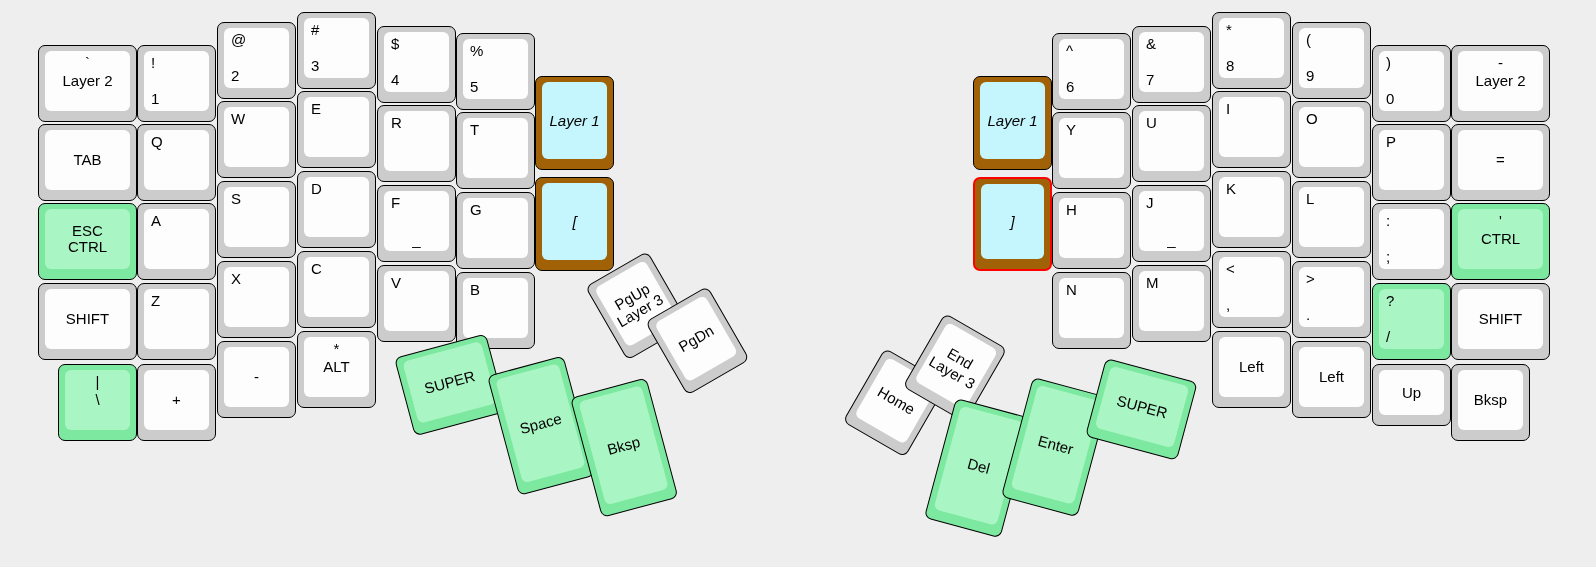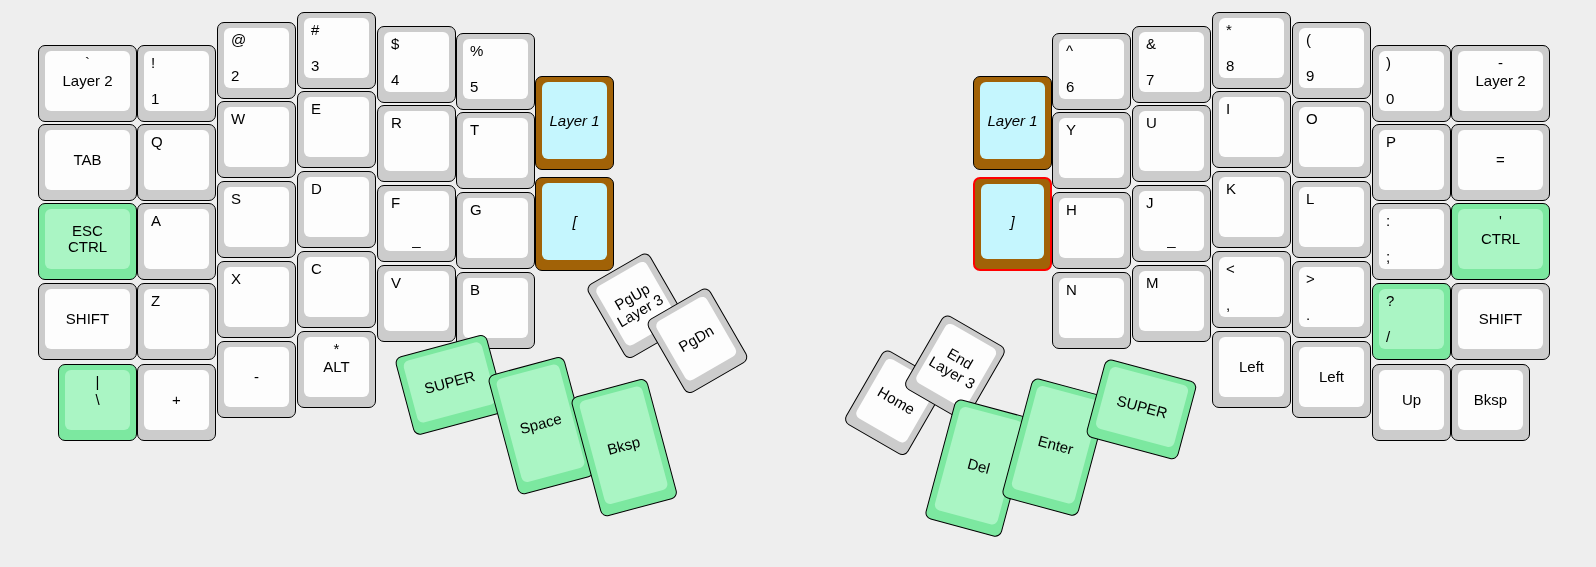--- a/index.html
+++ b/index.html
@@ -369,21 +369,21 @@
           <div class="lg tl">:</div>
           <div class="lg bl">;</div>
         </div>
       </div>
       <div class="key green" style="left: 1372px; top: 283px; width: 79px; height: 77px;">
         <div class="cap">
           <div class="lg tl">?</div>
           <div class="lg bl">/</div>
         </div>
       </div>
-      <div class="key" style="left: 1372px; top: 364px; width: 79px; height: 77px;">
+      <div class="key" style="left: 1372px; top: 364px; width: 79px; height: 62px;">
         <div class="cap">
           <div class="lg cc">Up</div>
         </div>
       </div>
       <div class="key" style="left: 1451px; top: 45px; width: 99px; height: 77px;">
         <div class="cap">
           <div class="lg tc">-</div>
           <div class="lg cc">Layer 2</div>
         </div>
       </div>

